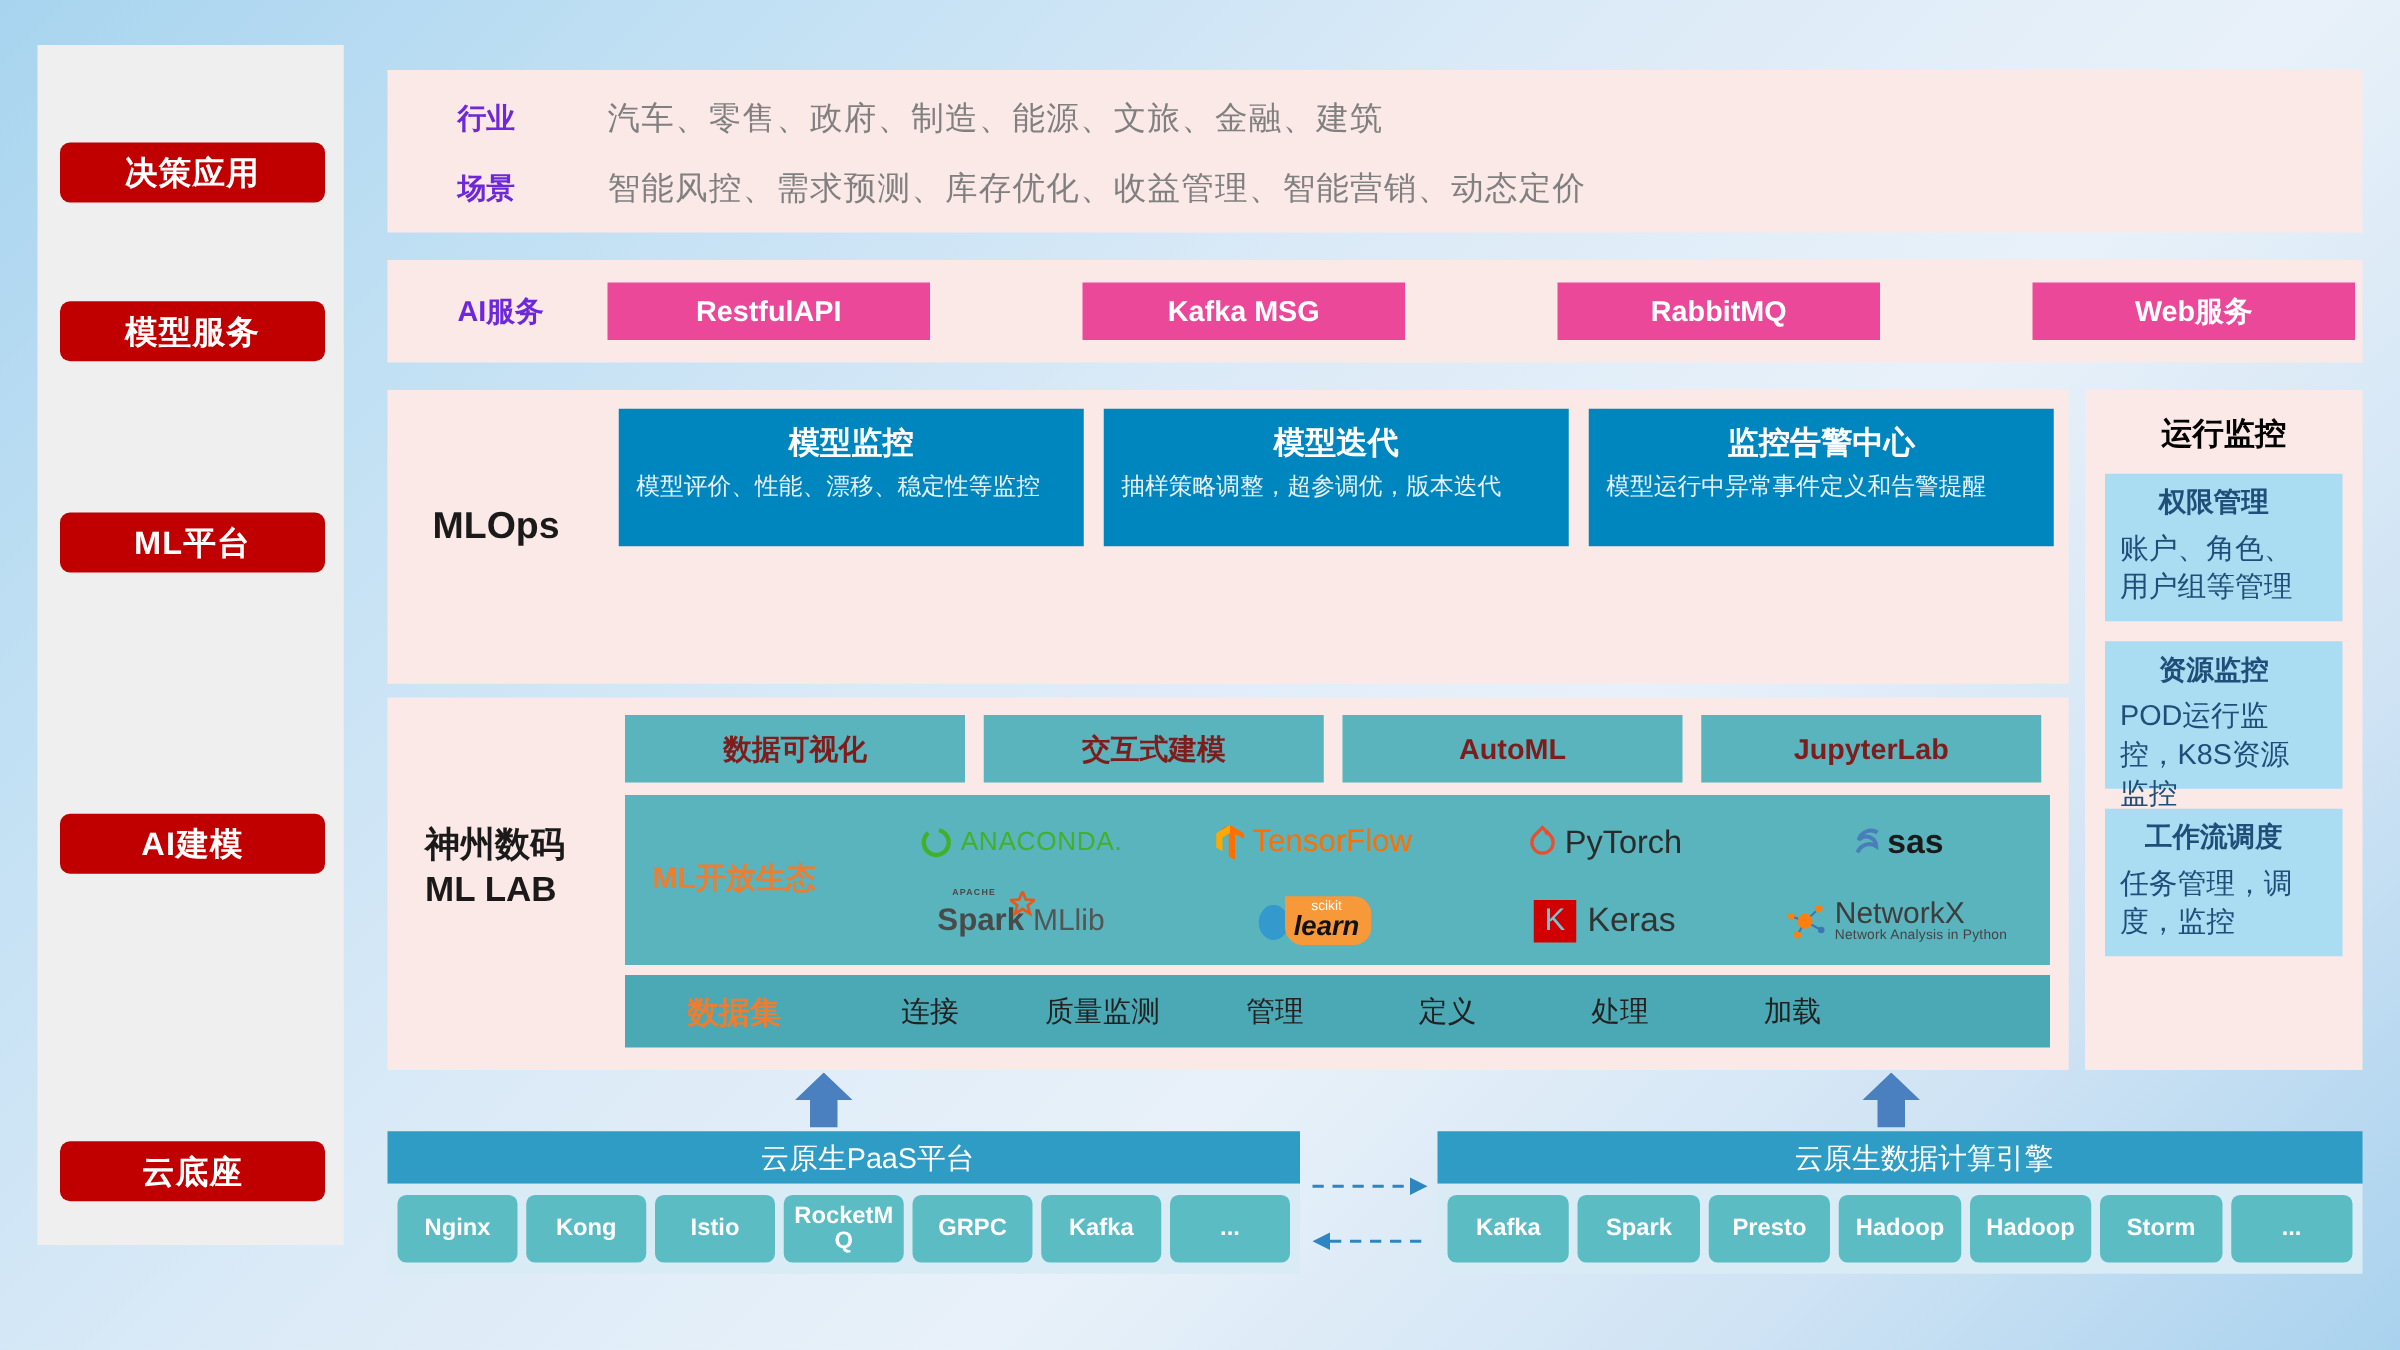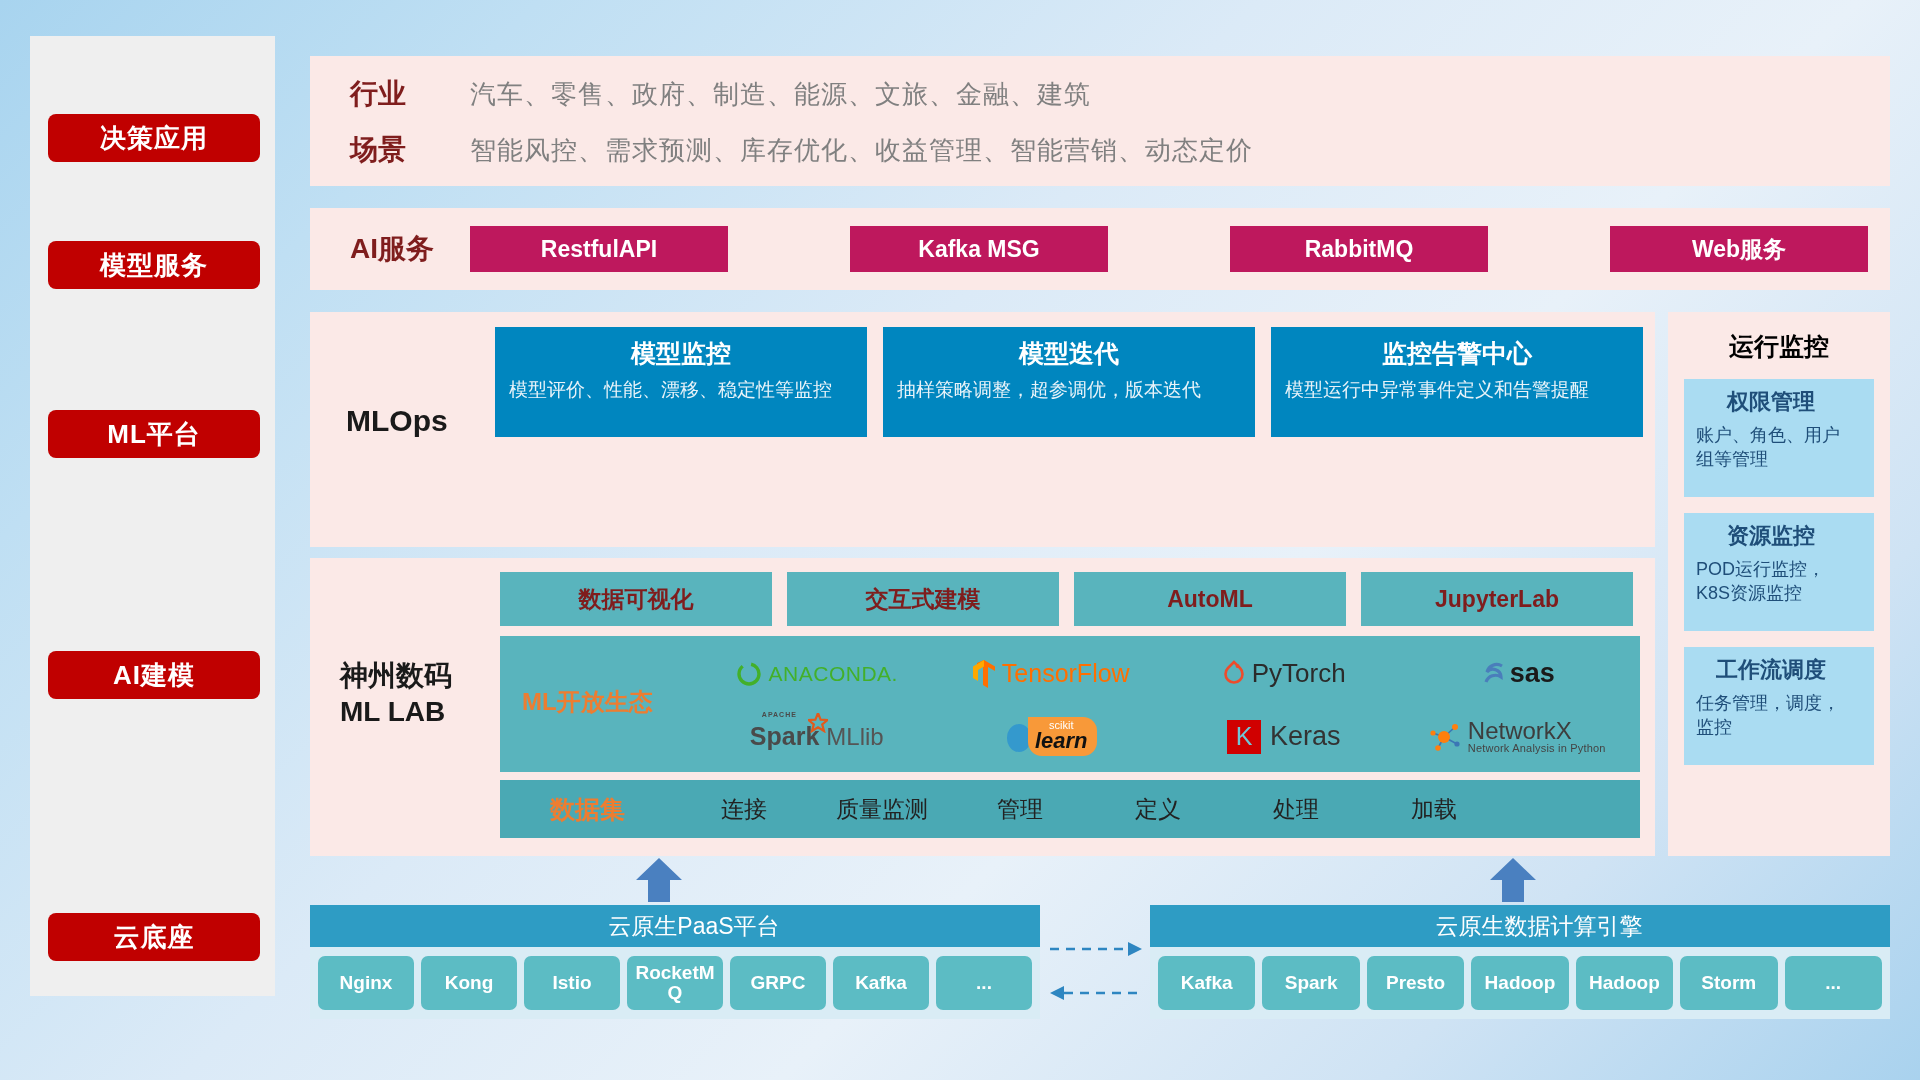--- a/index.html
+++ b/index.html
@@ -27,31 +27,31 @@
     letter-spacing: 1px;
   }
 
   
   .panel { position: absolute; background: #fbe9e7; }
 
   
   #row-apps { left: 310px; top: 56px; width: 1580px; height: 130px; }
   .kv-row { display: flex; align-items: center; height: 56px; padding-left: 40px; }
   .kv-key {
-    width: 120px; font-size: 28px; font-weight: bold; color: #7f1d1d; flex: none;
+    width: 120px; font-size: 23px; font-weight: bold; color: #6d28d9; flex: none; margin-left: 16px;
   }
   .kv-val { font-size: 26px; color: #808080; letter-spacing: 1px; }
 
   
   #row-svc { left: 310px; top: 208px; width: 1580px; height: 82px;
              display: flex; align-items: center; padding-left: 40px; }
   #row-svc .kv-key { width: 120px; }
   .svc-strip { display: flex; gap: 122px; align-items: center; }
   .svc-chip {
-    width: 258px; height: 46px; background: #be185d; color: #ffffff;
+    width: 258px; height: 46px; background: #ec4899; color: #ffffff;
     font-size: 23px; font-weight: bold;
     display: flex; align-items: center; justify-content: center;
   }
 
   
   #row-mlops { left: 310px; top: 312px; width: 1345px; height: 235px; }
   #row-mlops .side-label {
     position: absolute; left: 36px; top: 92px; width: 155px;
     font-size: 30px; font-weight: bold; color: #1a1a1a;
   }
@@ -112,21 +112,21 @@
   #col-monitor { left: 1668px; top: 312px; width: 222px; height: 544px; }
   #col-monitor .head {
     text-align: center; font-size: 25px; font-weight: bold; color: #000000;
     padding-top: 18px;
   }
   .mon-card {
     margin: 16px auto 0 auto; width: 190px; height: 118px;
     background: #aadcf2; padding: 8px 28px 0 12px;
   }
   .mon-card .t { text-align: center; font-size: 22px; font-weight: bold; color: #1f4e79; margin-bottom: 6px; }
-  .mon-card .d { font-size: 18px; line-height: 1.34; color: #1f4e79; }
+  .mon-card .d { font-size: 23px; line-height: 1.34; color: #1f4e79; }
 
   
   .cloud-group { position: absolute; }
   #cloud-left  { left: 310px;  top: 905px; width: 730px; }
   #cloud-right { left: 1150px; top: 905px; width: 740px; }
   .cloud-head {
     height: 42px; background: #2e9cc4; color: #ffffff;
     font-size: 23px; display: flex; align-items: center; justify-content: center; padding-left: 38px;
   }
   .cloud-tray { background: #d9ecf5; padding: 9px 8px; display: flex; gap: 7px; justify-content: space-between; }

